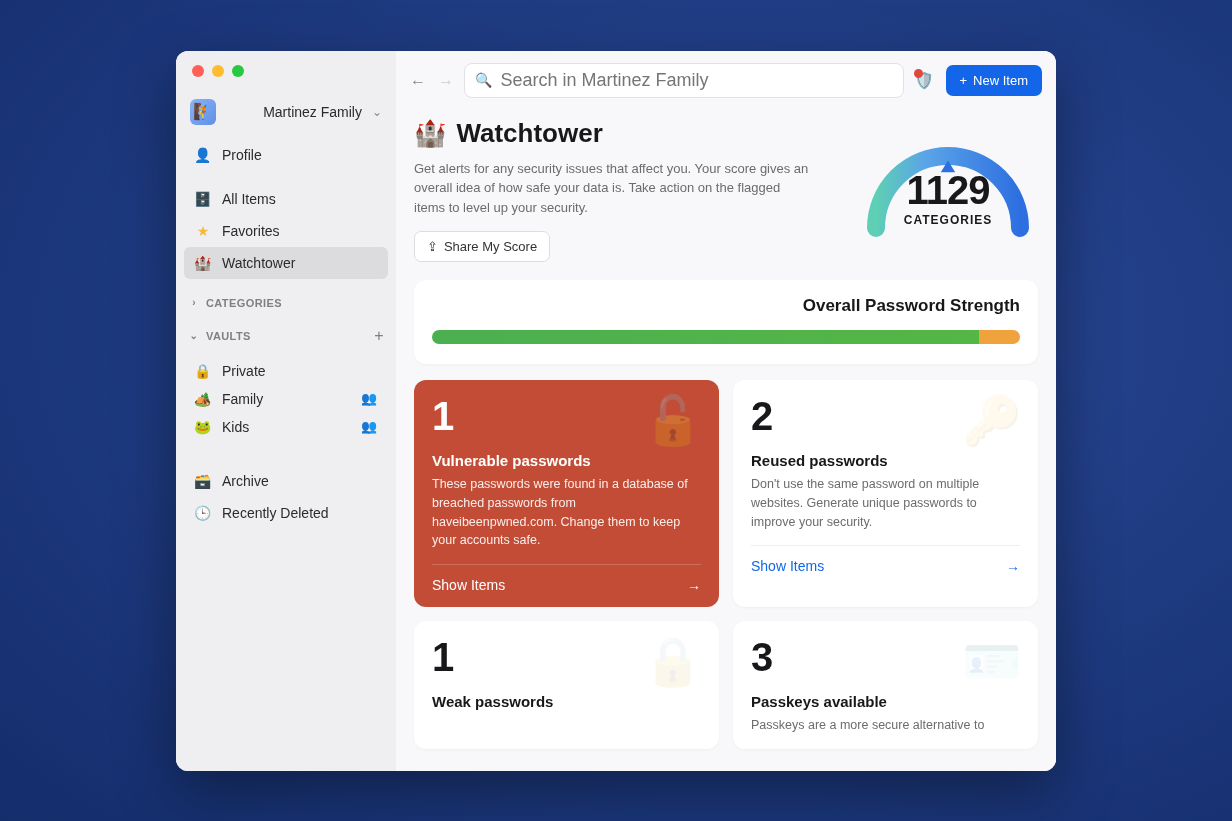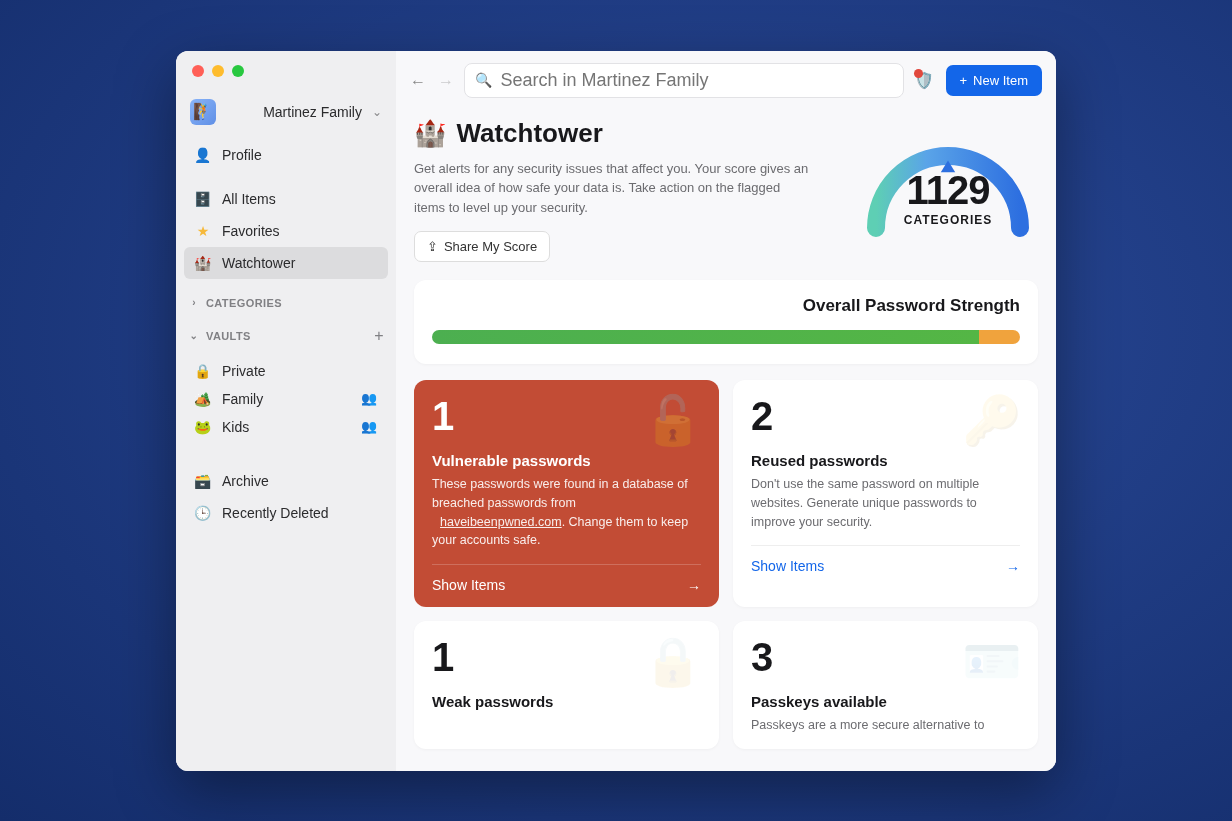--- a/index.html
+++ b/index.html
@@ -76,21 +76,21 @@
 .card-count { font-size: 40px; font-weight: 700; line-height: 1; }
 .card-plain .card-count { color: #18181b; }
 .card-bgicon { position: absolute; top: 12px; right: 16px; font-size: 48px; opacity: 0.25; }
 .card-plain .card-bgicon { opacity: 0.08; color:#c24c35; }
 .card-passkey .card-bgicon { opacity: 0.1; color: #7b68ee; }
 .card-title { font-size: 15px; font-weight: 600; margin-top: 16px; }
 .card-plain .card-title { color: #18181b; }
 .card-desc { font-size: 12.5px; line-height: 1.5; margin-top: 6px; }
 .card-alert .card-desc { color: rgba(255,255,255,0.9); }
 .card-plain .card-desc { color: #6c6c70; }
-.card-link { text-decoration: underline; cursor: pointer; margin-left: 8px; }
+.card-link { cursor: pointer; }
 .card-footer { display: flex; justify-content: space-between; margin-top: 18px; font-size: 14px; cursor: pointer; }
 .card-alert .card-footer { color: #fff; border-top:1px solid rgba(255,255,255,0.2); padding-top:12px; margin-top:14px; }
 .card-plain .card-footer { color: #1366e9; border-top:1px solid #eee; padding-top:12px; margin-top:14px; }
 .arrow-right { font-size: 14px; }
 </style>
 </head>
 <body>
 
 <div class="app-window">
 

